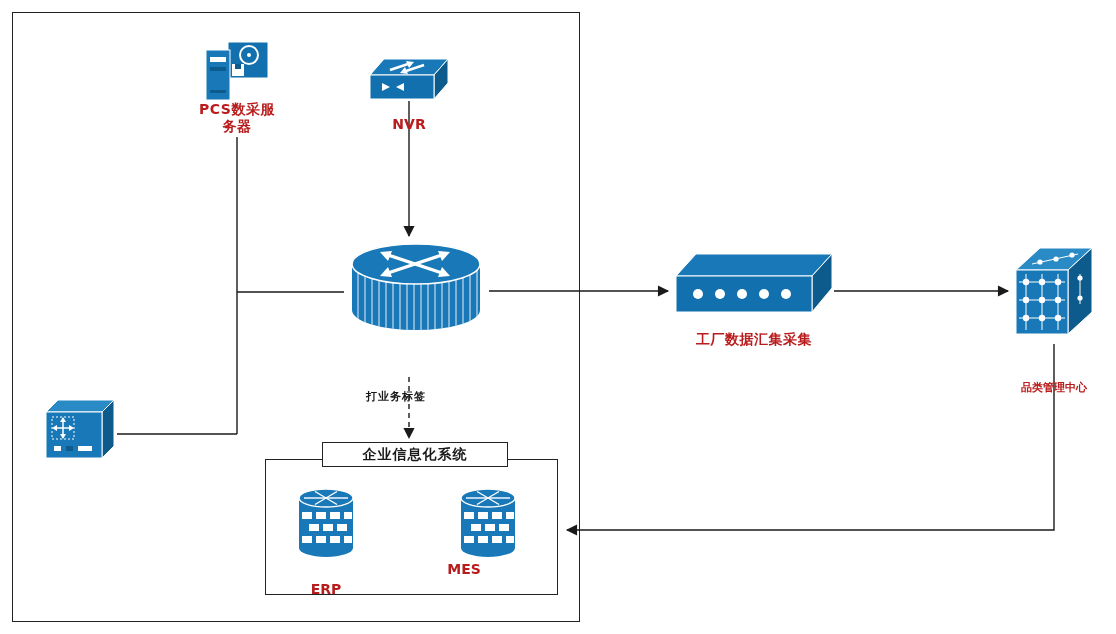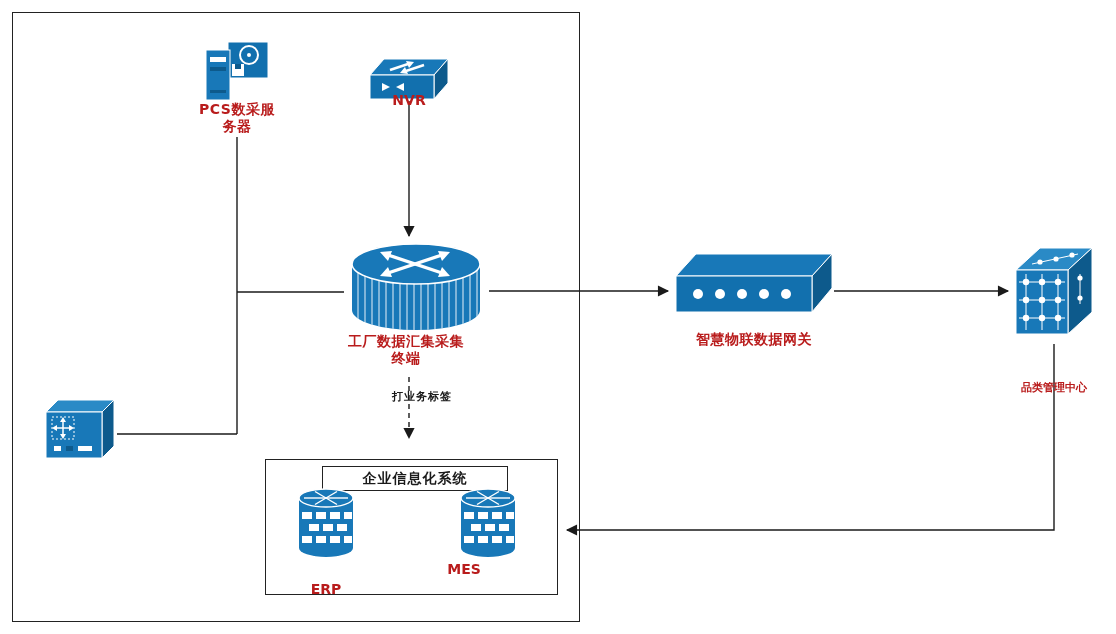--- a/index.html
+++ b/index.html
@@ -14,21 +14,21 @@
   }
   .latin-label { letter-spacing:0; }
   .small-label { font-size:11px; line-height:13px; letter-spacing:0; }
   .ent-box { position:absolute; border:1.4px solid #222222; background:transparent; }
   .ent-title {
     position:absolute; border:1.3px solid #222222; background:#ffffff;
     display:flex; align-items:center; justify-content:center;
     font-weight:bold; font-size:14px; color:#1a1a1a; letter-spacing:1px;
   }
   .edge-label {
-    position:absolute; text-align:right; font-weight:bold; font-size:11px;
+    position:absolute; text-align:left; font-weight:bold; font-size:11px;
     color:#1a1a1a; letter-spacing:1px;
   }
   .icon-wrap { position:absolute; }
   .icon-wrap svg { display:block; }
 </style>
 </head>
 <body>
 
 <div class="canvas">
 
@@ -80,21 +80,21 @@
       <polygon points="64,18 78,2 78,26 64,42" fill="#0d5a8c" stroke="#ffffff" stroke-width="1"></polygon>
       <polygon points="0,18 64,18 64,42 0,42" fill="#1270ae" stroke="#ffffff" stroke-width="1"></polygon>
       <line x1="20" y1="13" x2="38" y2="7" stroke="#ffffff" stroke-width="2.4"></line>
       <polygon points="44,5 36,4 39,11" fill="#ffffff"></polygon>
       <line x1="54" y1="8" x2="36" y2="14" stroke="#ffffff" stroke-width="2.4"></line>
       <polygon points="30,16 38,17 35,10" fill="#ffffff"></polygon>
       <polygon points="12,26 20,30 12,34" fill="#ffffff"></polygon>
       <polygon points="34,26 26,30 34,34" fill="#ffffff"></polygon>
     </svg>
   </div>
-  <div class="node-label latin-label" style="left:383px; top:92px; width:52px;">NVR</div>
+  <div class="node-label latin-label" style="left:383px; top:116px; width:52px;">NVR</div>
 
   <div class="icon-wrap" style="left:346px; top:238px;">
     <svg width="140" height="94" viewBox="0 0 140 94">
       <defs>
         <clipPath id="routerBody">
           <path d="M6,26 L6,72 A64,20 0 0 0 134,72 L134,26 Z"></path>
         </clipPath>
       </defs>
       <path d="M6,26 L6,72 A64,20 0 0 0 134,72 L134,26 Z" fill="#1878b8"></path>
       <g clip-path="url(#routerBody)" stroke="#ffffff" stroke-width="1.2" opacity="0.75">
@@ -119,43 +119,41 @@
       </g>
       <ellipse cx="70" cy="26" rx="64" ry="20" fill="#1878b8" stroke="#ffffff" stroke-width="1.6"></ellipse>
       <line x1="42" y1="35" x2="96" y2="17" stroke="#ffffff" stroke-width="3.4"></line>
       <polygon points="104,14 92,13 96,23" fill="#ffffff"></polygon>
       <polygon points="34,38 46,39 42,29" fill="#ffffff"></polygon>
       <line x1="42" y1="17" x2="96" y2="35" stroke="#ffffff" stroke-width="3.4"></line>
       <polygon points="104,38 96,29 92,39" fill="#ffffff"></polygon>
       <polygon points="34,14 42,23 46,13" fill="#ffffff"></polygon>
     </svg>
   </div>
-  <div class="node-label" style="left:317px; top:333px; width:178px;">工厂数据汇集采集
-终端</div>
 
   <div class="icon-wrap" style="left:46px; top:398px;">
     <svg width="70" height="62" viewBox="0 0 70 62">
       <polygon points="0,14 12,2 68,2 56,14" fill="#2a8ac6" stroke="#ffffff" stroke-width="1"></polygon>
       <polygon points="56,14 68,2 68,48 56,60" fill="#0d5a8c" stroke="#ffffff" stroke-width="1"></polygon>
       <rect x="0" y="14" width="56" height="46" fill="#1878b8" stroke="#ffffff" stroke-width="1"></rect>
       <rect x="6" y="19" width="22" height="22" fill="none" stroke="#ffffff" stroke-width="1" stroke-dasharray="2 2"></rect>
       <line x1="17" y1="23" x2="17" y2="37" stroke="#ffffff" stroke-width="1.5"></line>
       <line x1="10" y1="30" x2="24" y2="30" stroke="#ffffff" stroke-width="1.5"></line>
       <polygon points="17,19 14,24 20,24" fill="#ffffff"></polygon>
       <polygon points="17,41 14,36 20,36" fill="#ffffff"></polygon>
       <polygon points="6,30 11,27 11,33" fill="#ffffff"></polygon>
       <polygon points="28,30 23,27 23,33" fill="#ffffff"></polygon>
       <rect x="8" y="48" width="7" height="5" fill="#ffffff"></rect>
       <rect x="20" y="48" width="7" height="5" fill="#0d5a8c"></rect>
       <rect x="32" y="48" width="14" height="5" fill="#ffffff"></rect>
     </svg>
   </div>
 
   <div class="ent-box" style="left:265px; top:459px; width:293px; height:136px;"></div>
-  <div class="ent-title" style="left:322px; top:466px; width:186px; height:25px;">企业信息化系统</div>
+  <div class="ent-title" style="left:322px; top:442px; width:186px; height:25px;">企业信息化系统</div>
 
   <div class="icon-wrap" style="left:297px; top:487px;">
     <svg width="58" height="72" viewBox="0 0 58 72">
       <path d="M2,11 L2,61 A27,9 0 0 0 56,61 L56,11 Z" fill="#1878b8"></path>
       <ellipse cx="29" cy="11" rx="27" ry="9" fill="#1878b8" stroke="#ffffff" stroke-width="1.4"></ellipse>
       <g stroke="#ffffff" stroke-width="1.4">
         <line x1="29" y1="11" x2="7" y2="11"></line>
           <line x1="29" y1="11" x2="51" y2="11"></line>
         <line x1="29" y1="11" x2="18" y2="4.5"></line>
           <line x1="29" y1="11" x2="40" y2="4.5"></line>
@@ -213,21 +211,21 @@
       <polygon points="20,2 156,2 136,24 0,24" fill="#1878b8" stroke="#ffffff" stroke-width="1"></polygon>
       <polygon points="136,24 156,2 156,36 136,60" fill="#0d5a8c" stroke="#ffffff" stroke-width="1"></polygon>
       <rect x="0" y="24" width="136" height="36" fill="#1270ae" stroke="#ffffff" stroke-width="1"></rect>
       <circle cx="22" cy="42" r="5" fill="#ffffff"></circle>
       <circle cx="44" cy="42" r="5" fill="#ffffff"></circle>
       <circle cx="66" cy="42" r="5" fill="#ffffff"></circle>
       <circle cx="88" cy="42" r="5" fill="#ffffff"></circle>
       <circle cx="110" cy="42" r="5" fill="#ffffff"></circle>
     </svg>
   </div>
-  <div class="node-label" style="left:668px; top:331px; width:172px;">智慧物联数据网关</div>
+  <div class="node-label" style="left:668px; top:331px; width:172px;">工厂数据汇集采集</div>
 
   <div class="icon-wrap" style="left:1016px; top:242px;">
     <svg width="76" height="100" viewBox="0 0 76 100">
       <polygon points="0,28 24,6 76,6 52,28" fill="#2a8ac6" stroke="#ffffff" stroke-width="1"></polygon>
       <polygon points="52,28 76,6 76,70 52,92" fill="#0d5a8c" stroke="#ffffff" stroke-width="1"></polygon>
       <rect x="0" y="28" width="52" height="64" fill="#1878b8" stroke="#ffffff" stroke-width="1"></rect>
       <g stroke="#ffffff" stroke-width="1">
         <line x1="10" y1="32" x2="10" y2="88"></line>
         <line x1="26" y1="32" x2="26" y2="88"></line>
         <line x1="42" y1="32" x2="42" y2="88"></line>

